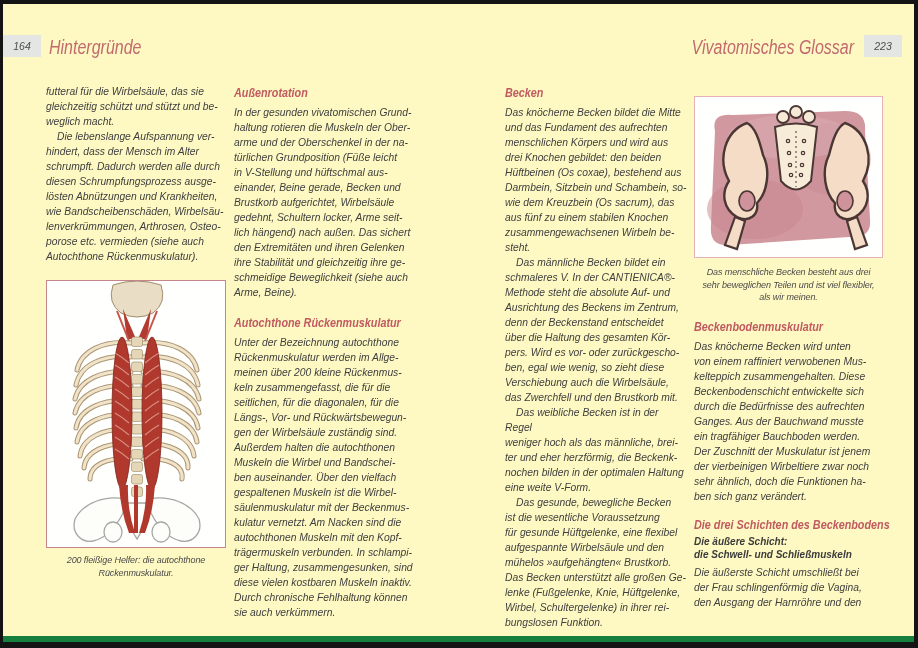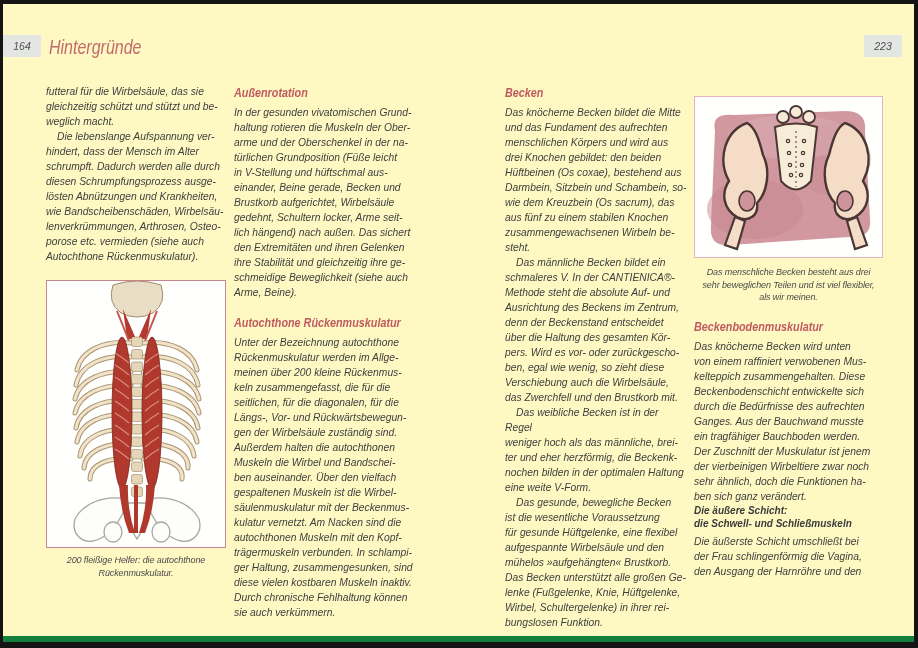--- a/index.html
+++ b/index.html
@@ -35,20 +35,21 @@
   .cap-r{margin-top:8px;}
 </style>
 </head>
 <body>
 
 <div class="frame">
   <div class="paper">
 
     <div class="pagenum pn-left">164</div>
     <div class="runhead rh-left"><span class="cond">Hintergründe</span></div>
+    <div class="runhead rh-right"><span class="cond">Vivatomisches Glossar</span></div>
     <div class="pagenum pn-right">223</div>
 
     <div class="col col-l1">
       <p class="par">futteral für die Wirbelsäule, das sie
 gleichzeitig schützt und stützt und be-
 weglich macht.</p>
       <p class="par indent">Die lebenslange Aufspannung ver-
 hindert, dass der Mensch im Alter
 schrumpft. Dadurch werden alle durch
 diesen Schrumpfungsprozess ausge-
@@ -285,20 +286,21 @@
 von einem raffiniert verwobenen Mus-
 kelteppich zusammengehalten. Diese
 Beckenbodenschicht entwickelte sich
 durch die Bedürfnisse des aufrechten
 Ganges. Aus der Bauchwand musste
 ein tragfähiger Bauchboden werden.
 Der Zuschnitt der Muskulatur ist jenem
 der vierbeinigen Wirbeltiere zwar noch
 sehr ähnlich, doch die Funktionen ha-
 ben sich ganz verändert.</p>
+      <h3 class="sec-h" style="margin-top:12px;margin-bottom:2px;"><span class="cond">Die drei Schichten des Beckenbodens</span></h3>
       <p class="sub-h">Die äußere Schicht:
 die Schwell- und Schließmuskeln</p>
       <p class="par" style="margin-top:4px;">Die äußerste Schicht umschließt bei
 der Frau schlingenförmig die Vagina,
 den Ausgang der Harnröhre und den</p>
     </div>
 
   </div>
 </div>
 

